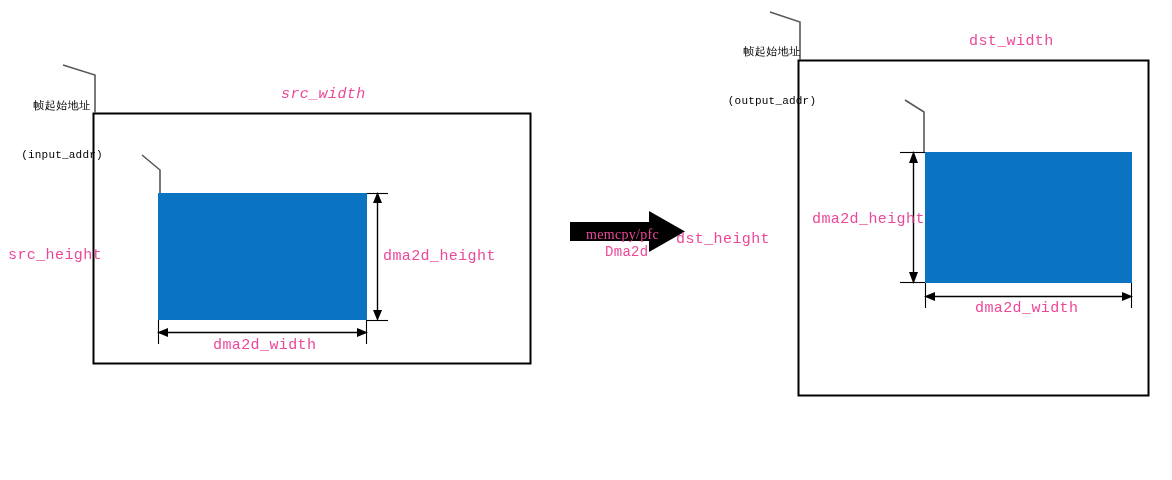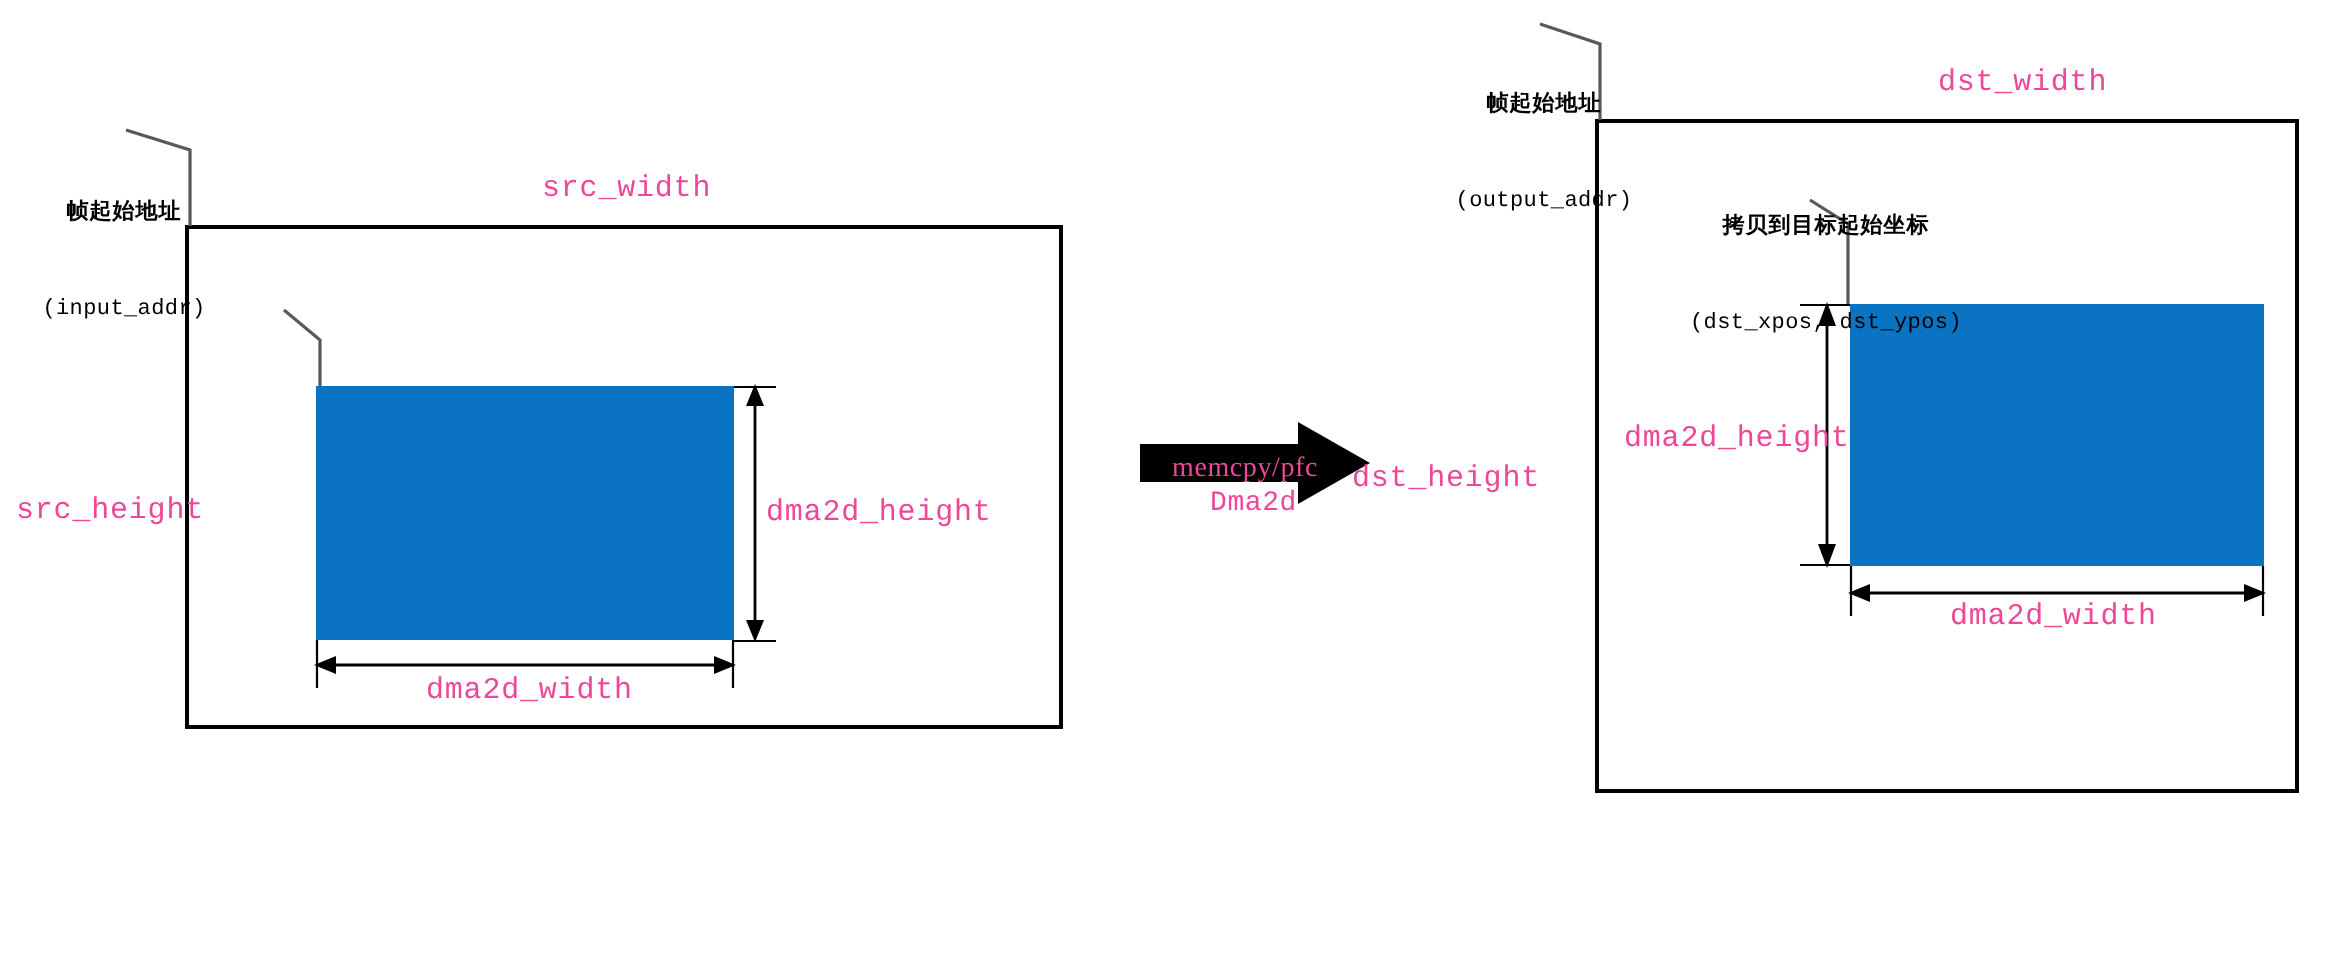--- a/index.html
+++ b/index.html
@@ -31,21 +31,21 @@
     position: absolute;
     white-space: pre;
     font-family: "Liberation Mono", "DejaVu Sans Mono", monospace;
     color: #ec4899;
     line-height: 1.15;
   }
   .mono-15 { font-size: 15px; letter-spacing: 0.4px; }
   .mono-14 { font-size: 14px; letter-spacing: 0.3px; }
   .cjk {
     font-family: "DejaVu Sans", "Liberation Sans", sans-serif;
-    font-weight: 700;
+    font-weight: 400;
     font-size: 11px;
     letter-spacing: 0.5px;
   }
   .callout-sub {
     font-family: "Liberation Mono", "DejaVu Sans Mono", monospace;
     font-size: 11px;
     letter-spacing: 0.2px;
   }
   .callout {
     position: absolute;
@@ -110,41 +110,37 @@
     <polygon points="924,296.5 935,292 935,301" fill="#000000"></polygon>
     <polygon points="1133,296.5 1122,292 1122,301" fill="#000000"></polygon>
   </svg>
 
   <div class="callout" style="left:14px; top:62px; width:96px;">
     <span class="line1 cjk">帧起始地址</span>
     <span class="line2 callout-sub">(input_addr)</span>
   </div>
 
 
-  <div class="lbl mono-15" style="left:271px; top:86px;">src_width</div>
+  <div class="lbl mono-15" style="left:281px; top:86px;font-style:italic;">src_width</div>
 
   <div class="lbl mono-15" style="left:8px; top:247px;">src_height</div>
 
   <div class="lbl mono-15" style="left:383px; top:248px;">dma2d_height</div>
 
   <div class="lbl mono-15" style="left:213px; top:337px;">dma2d_width</div>
 
   <div class="lbl mono-14" style="left:605px; top:208px;margin-top:36px;">Dma2d</div>
 
   <div class="lbl mono-14" style="left:586px; top:227px;font-family:Liberation Serif, serif;">memcpy/pfc</div>
 
   <div class="callout" style="left:722px; top:8px; width:100px;">
     <span class="line1 cjk">帧起始地址</span>
     <span class="line2 callout-sub">(output_addr)</span>
   </div>
 
-  <div class="callout" style="left:838px; top:69px; width:150px;">
-    <span class="line1 cjk">拷贝到目标起始坐标</span>
-    <span class="line2 callout-sub">(dst_xpos, dst_ypos)</span>
-  </div>
 
   <div class="lbl mono-15" style="left:969px; top:33px;">dst_width</div>
 
   <div class="lbl mono-15" style="left:676px; top:231px;">dst_height</div>
 
   <div class="lbl mono-15" style="left:812px; top:211px;">dma2d_height</div>
 
   <div class="lbl mono-15" style="left:975px; top:300px;">dma2d_width</div>
 
 </div>

